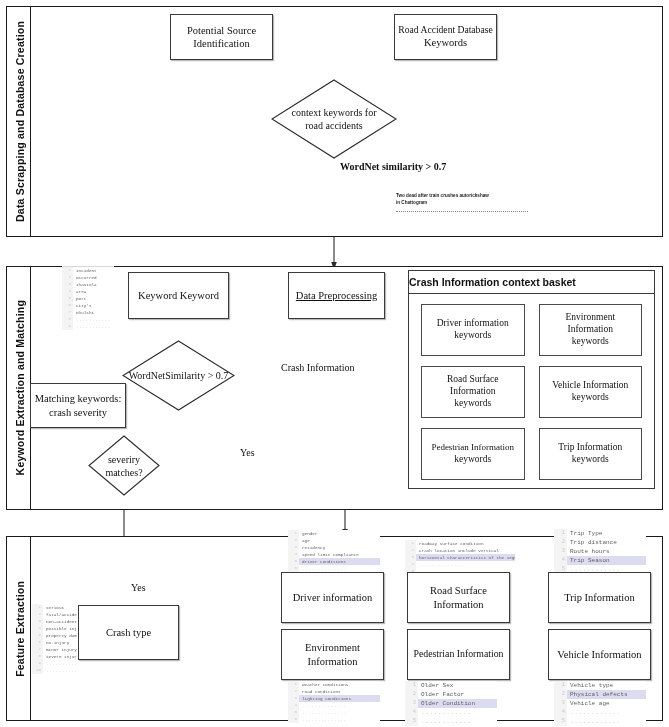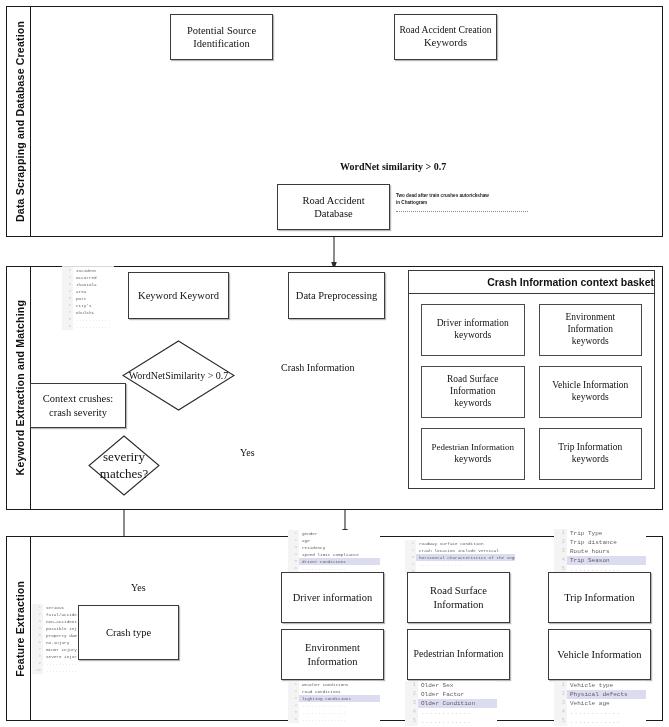--- a/index.html
+++ b/index.html
@@ -27,21 +27,21 @@
 
   
   .diamond{position:absolute;box-sizing:border-box;}
   .diamond .shape{position:absolute;inset:0;}
   .diamond .txt{position:absolute;inset:0;display:flex;align-items:center;
      justify-content:center;text-align:center;font-size:10px;line-height:1.3;}
 
   
   .basket{position:absolute;border:1.2px solid #3a3a3a;background:#fff;box-sizing:border-box;}
   .basket-title{font-family:"Liberation Sans",sans-serif;font-weight:bold;font-size:10.5px;
-     text-align:right;padding:5px 0 5px;border-bottom:1.2px solid #3a3a3a;color:#111;}
+     text-align:left;padding:5px 0 5px;border-bottom:1.2px solid #3a3a3a;color:#111;}
 
   
   svg.wires{position:absolute;left:0;top:0;width:669px;height:727px;pointer-events:none;}
   .edge-label{position:absolute;font-size:10px;white-space:nowrap;background:transparent;}
 
   
   .codelist{position:absolute;background:#fff;font-family:"Liberation Mono",monospace;
      box-sizing:border-box;overflow:hidden;}
   .codelist .row{display:flex;align-items:center;height:7px;}
   .codelist .gut{width:9px;flex:0 0 9px;color:#c9c9c9;font-size:4.2px;text-align:right;
@@ -103,31 +103,36 @@
       <span>Data Scrapping and Database Creation</span>
     </div>
   </div>
 
   <div class="box" style="left:170px;top:14px;width:103px;height:46px;flex-direction:column;">
     <div>Potential Source</div>
     <div>Identification</div>
   </div>
 
   <div class="box" style="left:394px;top:14px;width:103px;height:46px;flex-direction:column;">
-    <div style="font-size:9.6px;">Road Accident Creation</div>
+    <div style="font-size:9.6px;">Road Accident Database</div>
     <div>Keywords</div>
   </div>
 
+  <div class="diamond" style="left:271px;top:79px;width:126px;height:80px;">
+    <svg class="shape" viewBox="0 0 126 80">
+      <polygon points="63,1 125,40 63,79 1,40" fill="#fff" stroke="#2a2a2a" stroke-width="1.1"></polygon>
+    </svg>
+    <div class="txt" style="flex-direction:column;">
+      <div>context keywords for</div>
+      <div>road accidents</div>
+    </div>
+  </div>
 
   <div class="edge-label" style="left:340px;top:161px;font-weight:bold;">WordNet similarity &gt; 0.7</div>
 
-  <div class="box" style="left:277px;top:184px;width:113px;height:46px;flex-direction:column;">
-    <div>Road Accident</div>
-    <div>Database</div>
-  </div>
 
   <div class="news" style="left:396px;top:192px;">
     <div>Two dead after train crushes autorickshaw</div>
     <div>in Chattogram</div>
     <div class="rule"></div>
   </div>
 
   <div class="section" style="left:6px;top:266px;width:657px;height:244px;">
     <div class="section-label">
       <span>Keyword Extraction and Matching</span>
@@ -169,21 +174,21 @@
           <div class="gut">8</div>
           <div class="cell dots">...........</div>
         </div>
         <div class="row">
           <div class="gut">9</div>
           <div class="cell dots">...........</div>
         </div>
       </div>
   </div>
 
-  <div class="box" style="left:288px;top:272px;width:97px;height:47px;">
+  <div class="box" style="left:288px;top:272px;width:97px;height:47px;text-decoration:underline;">
     <span>Data Preprocessing</span>
   </div>
 
   <div class="box" style="left:128px;top:272px;width:101px;height:47px;">
     <span>Keyword Keyword</span>
   </div>
 
   <div class="diamond" style="left:122px;top:340px;width:113px;height:71px;">
     <svg class="shape" viewBox="0 0 113 71">
       <polygon points="56.5,1 112,35.5 56.5,70 1,35.5" fill="#fff" stroke="#2a2a2a" stroke-width="1.1"></polygon>
@@ -192,29 +197,29 @@
       <div>WordNet</div>
       <div>Similarity &gt; 0.7</div>
     </div>
   </div>
 
   <div class="edge-label" style="left:281px;top:362px;">Crash Information</div>
 
   <div class="edge-label" style="left:240px;top:447px;">Yes</div>
 
   <div class="box" style="left:30px;top:383px;width:96px;height:45px;flex-direction:column;">
-    <div>Context crushes:</div>
+    <div>Matching keywords:</div>
     <div>crash severity</div>
   </div>
 
   <div class="diamond" style="left:88px;top:435px;width:72px;height:61px;">
     <svg class="shape" viewBox="0 0 72 61">
       <polygon points="36,1 71,30.5 36,60 1,30.5" fill="#fff" stroke="#2a2a2a" stroke-width="1.1"></polygon>
     </svg>
-    <div class="txt" style="flex-direction:column;font-size:13px;">
+    <div class="txt" style="flex-direction:column;font-size:10px;">
       <div>severiry</div>
       <div>matches?</div>
     </div>
   </div>
 
   <div class="basket" style="left:408px;top:270px;width:247px;height:219px;">
     <div class="basket-title">Crash Information context basket</div>
     <div style="display:grid;grid-template-columns:1fr 1fr;gap:10px 14px;padding:10px 12px;box-sizing:border-box;">
       <div class="box kw plain" style="position:relative;left:auto;top:auto;height:52px;flex-direction:column;">
         <div>Driver information</div>

